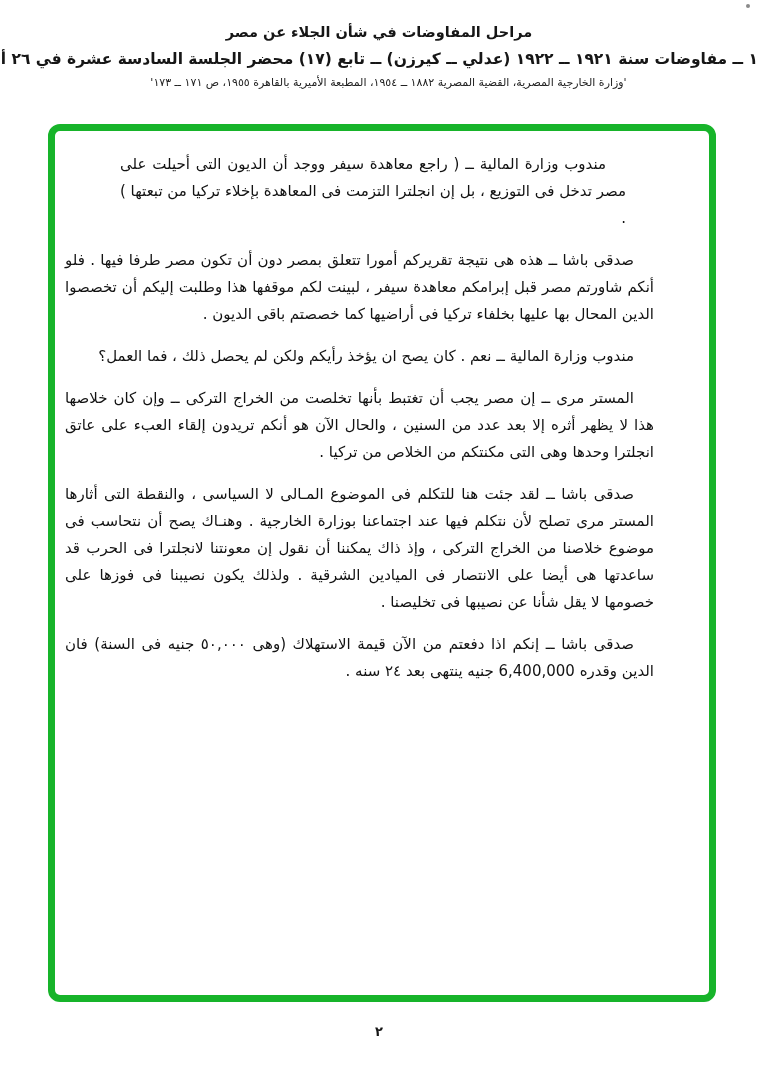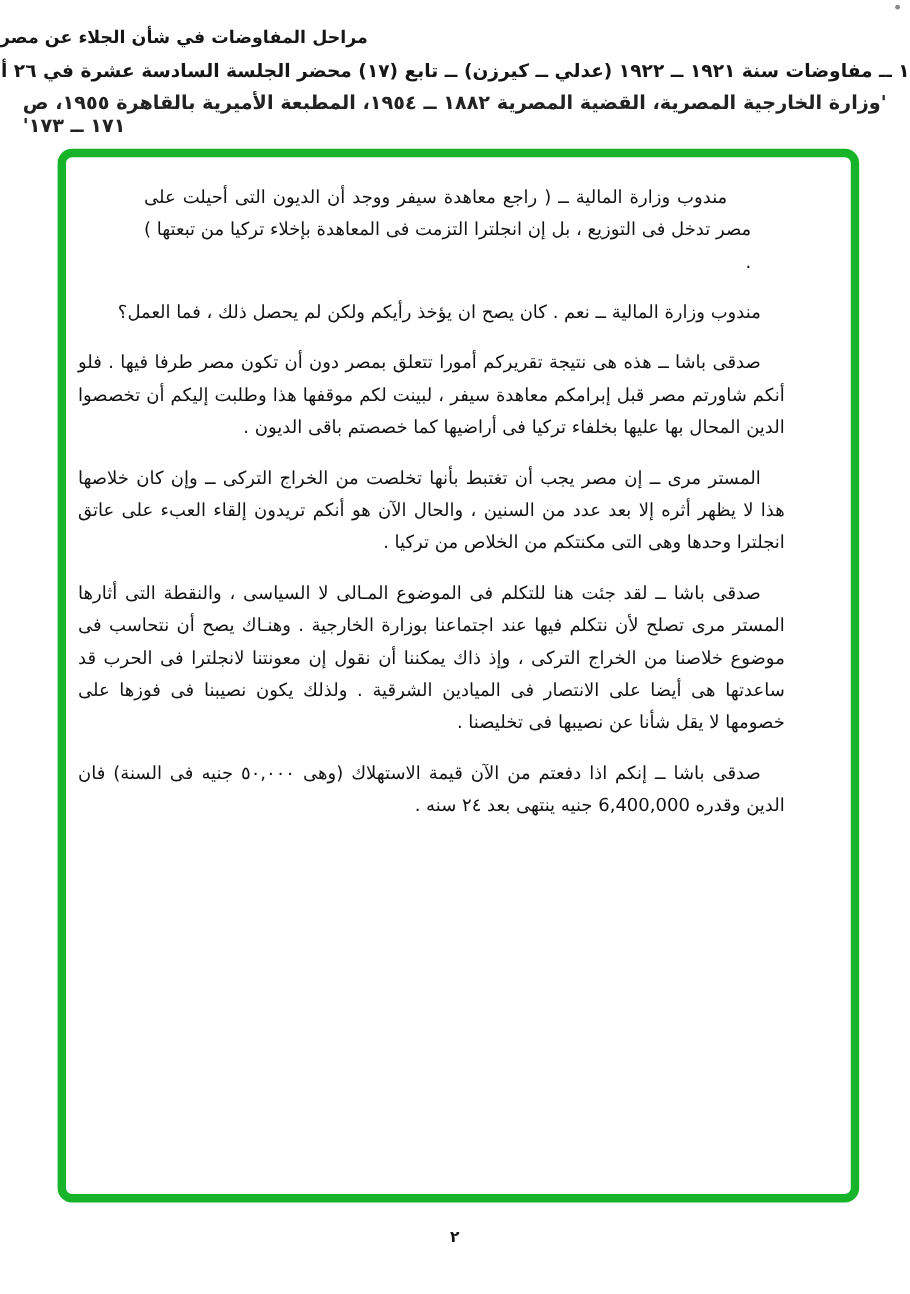--- a/index.html
+++ b/index.html
@@ -17,39 +17,39 @@
     width: 758px;
     height: 1078px;
     background: #ffffff;
     direction: rtl;
   }
   .page-header {
     position: absolute;
     top: 24px;
     right: 0;
     left: 0;
-    text-align: left;
+    text-align: center;
     direction: rtl;
   }
   .page-title {
     font-size: 14.5px;
     font-weight: bold;
     margin: 0;
     letter-spacing: 0.2px;
   }
   .section-heading {
     margin-top: 10px;
     font-size: 15.5px;
     font-weight: bold;
     white-space: nowrap;
   }
   .source-citation {
     margin-top: 8px;
-    font-size: 16px;
-    font-weight: bold;
+    font-size: 11px;
+    font-weight: normal;
     color: #222222;
     margin-left: 19px;
   }
   .highlight-box {
     position: absolute;
     left: 48px;
     top: 124px;
     width: 668px;
     height: 878px;
     box-sizing: border-box;
@@ -104,22 +104,22 @@
 
   <div class="page-header">
     <h1 class="page-title">مراحل المفاوضات في شأن الجلاء عن مصر</h1>
     <div class="section-heading">١ ــ مفاوضات سنة ١٩٢١ ــ ١٩٢٢ (عدلي ــ كيرزن) ــ تابع (١٧) محضر الجلسة السادسة عشرة في ٢٦ أغسطس</div>
     <div class="source-citation">'وزارة الخارجية المصرية، القضية المصرية ١٨٨٢ ــ ١٩٥٤، المطبعة الأميرية بالقاهرة ١٩٥٥، ص ١٧١ ــ ١٧٣'</div>
   </div>
 
   <div class="highlight-box">
     <div class="document-body">
       <p class="inset">مندوب وزارة المالية ــ ( راجع معاهدة سيفر ووجد أن الديون التى أحيلت على مصر تدخل فى التوزيع ، بل إن انجلترا التزمت فى المعاهدة بإخلاء تركيا من تبعتها ) .</p>
+      <p>صدقى باشا ــ هذه هى نتيجة تقريركم أمورا تتعلق بمصر دون أن تكون مصر طرفا فيها . فلو أنكم شاورتم مصر قبل إبرامكم معاهدة سيفر ، لبينت لكم موقفها هذا وطلبت إليكم أن تخصصوا الدين المحال بها عليها بخلفاء تركيا فى أراضيها كما خصصتم باقى الديون .</p>
       <p>مندوب وزارة المالية ــ نعم . كان يصح ان يؤخذ رأيكم ولكن لم يحصل ذلك ، فما العمل؟</p>
-      <p>صدقى باشا ــ هذه هى نتيجة تقريركم أمورا تتعلق بمصر دون أن تكون مصر طرفا فيها . فلو أنكم شاورتم مصر قبل إبرامكم معاهدة سيفر ، لبينت لكم موقفها هذا وطلبت إليكم أن تخصصوا الدين المحال بها عليها بخلفاء تركيا فى أراضيها كما خصصتم باقى الديون .</p>
       <p>المستر مرى ــ إن مصر يجب أن تغتبط بأنها تخلصت من الخراج التركى ــ وإن كان خلاصها هذا لا يظهر أثره إلا بعد عدد من السنين ، والحال الآن هو أنكم تريدون إلقاء العبء على عاتق انجلترا وحدها وهى التى مكنتكم من الخلاص من تركيا .</p>
       <p>صدقى باشا ــ لقد جئت هنا للتكلم فى الموضوع المـالى لا السياسى ، والنقطة التى أثارها المستر مرى تصلح لأن نتكلم فيها عند اجتماعنا بوزارة الخارجية . وهنـاك يصح أن نتحاسب فى موضوع خلاصنا من الخراج التركى ، وإذ ذاك يمكننا أن نقول إن معونتنا لانجلترا فى الحرب قد ساعدتها هى أيضا على الانتصار فى الميادين الشرقية . ولذلك يكون نصيبنا فى فوزها على خصومها لا يقل شأنا عن نصيبها فى تخليصنا .</p>
       <p>صدقى باشا ــ إنكم اذا دفعتم من الآن قيمة الاستهلاك (وهى ٥٠,٠٠٠ جنيه فى السنة) فان الدين وقدره 6,400,000 جنيه ينتهى بعد ٢٤ سنه .</p>
     </div>
   </div>
 
   <div class="page-number">٢</div>
 
 </div>
 

